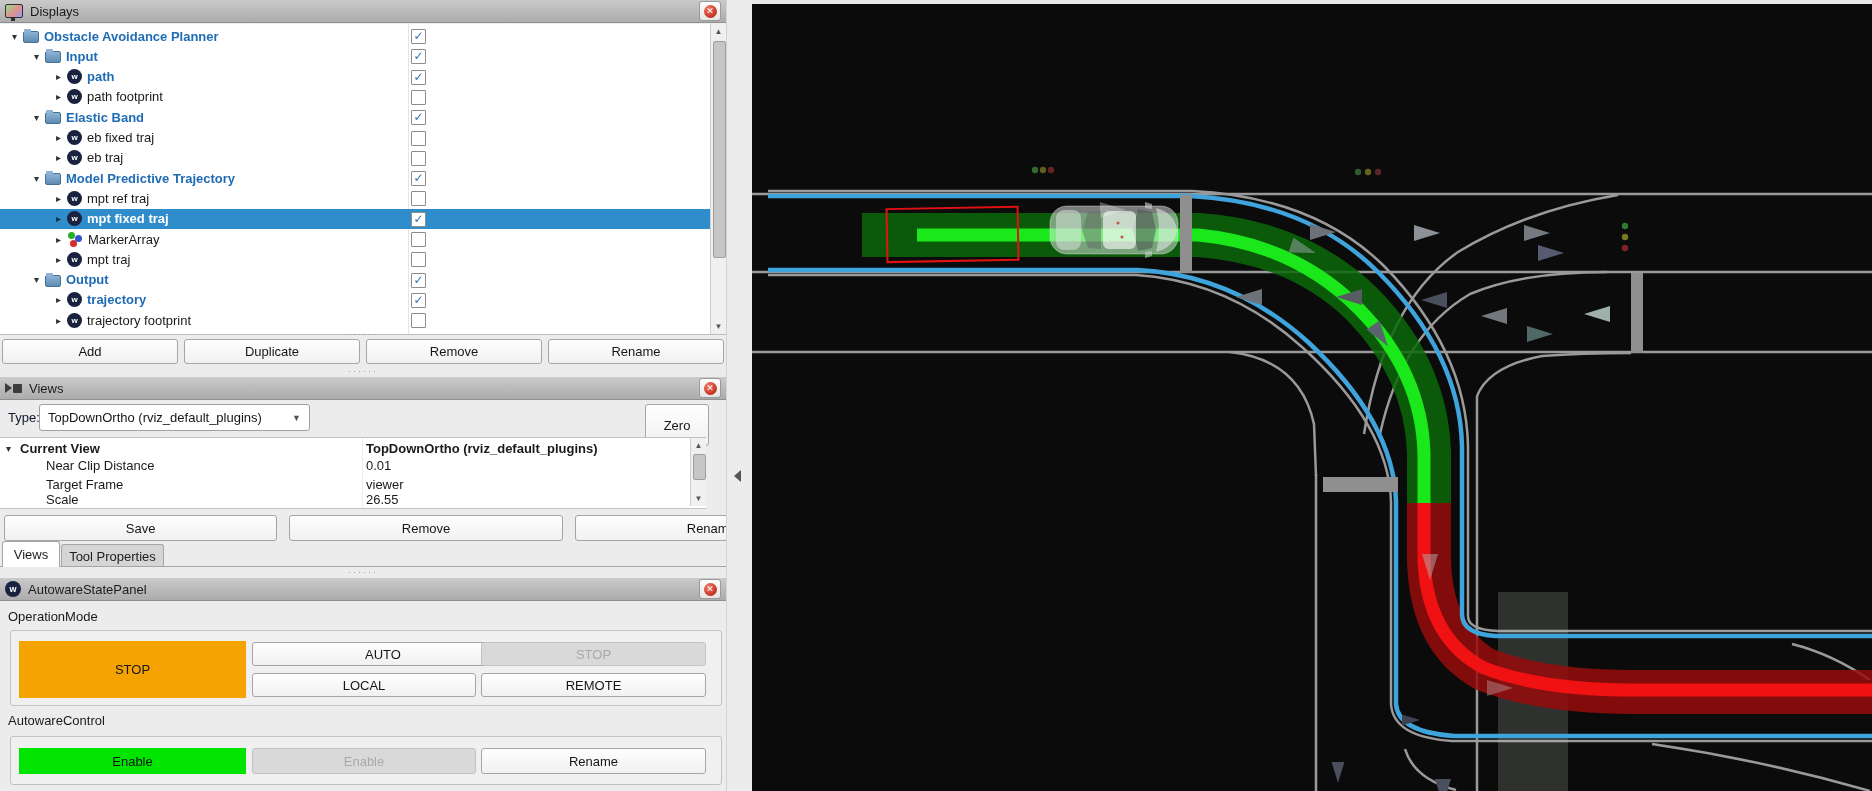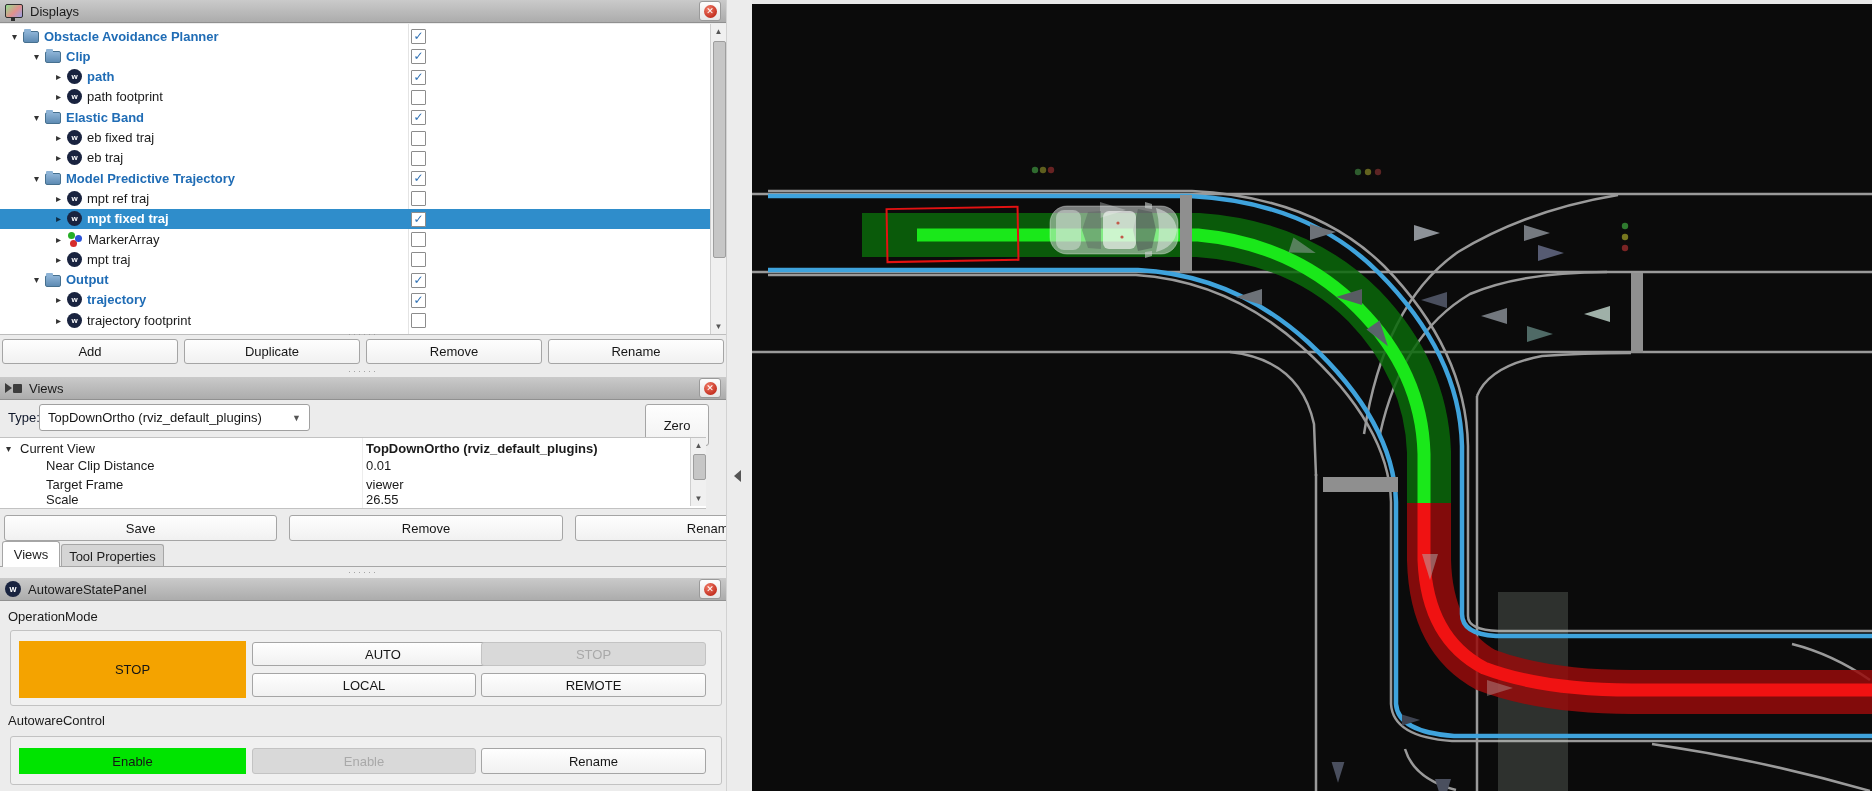--- a/index.html
+++ b/index.html
@@ -60,21 +60,21 @@
   #type-combo{position:absolute;left:39px;top:404px;width:271px;height:27px;box-sizing:border-box;background:#fff;
     border:1px solid #a0a0a0;border-radius:3px;font-size:13px;color:#151515;display:flex;align-items:center;padding:0 8px;cursor:pointer;}
   #type-combo .carr{margin-left:auto;font-size:9px;color:#555;}
   #zero-btn{position:absolute;left:645px;top:404px;width:64px;height:42px;}
   #vtable{position:absolute;left:0;top:437px;width:706px;height:70px;background:#fff;border-top:1px solid #c2c2c2;
     border-bottom:1px solid #c2c2c2;overflow:hidden;}
   #vtable .colline{position:absolute;left:362px;top:0;bottom:0;border-left:1px solid #ededed;}
   .vrow{position:absolute;left:0;width:690px;height:17px;font-size:13px;color:#1a1a1a;display:flex;align-items:center;}
   .vrow .nm{position:absolute;left:46px;white-space:nowrap;}
   .vrow .tw{position:absolute;left:6px;font-size:10px;color:#333;}
-  .vrow.head .nm{left:20px;font-weight:normal;}
+  .vrow.head .nm{left:20px;font-weight:bold;}
   .vrow .vl{position:absolute;left:366px;white-space:nowrap;}
   .vrow.head .vl{font-weight:bold;}
   
   .tab{position:absolute;box-sizing:border-box;font-size:13px;color:#1c1c1c;display:flex;align-items:center;justify-content:center;cursor:pointer;}
   #tab-views{left:2px;top:541px;width:58px;height:26px;background:#fff;border:1px solid #a6a6a6;border-bottom:none;border-radius:3px 3px 0 0;z-index:2;}
   #tab-tools{left:61px;top:544px;width:103px;height:23px;background:#d5d5d5;border:1px solid #a6a6a6;border-bottom:none;border-radius:3px 3px 0 0;}
   #tabline{position:absolute;left:0;top:566px;width:726px;border-top:1px solid #a6a6a6;}
   
   .gplabel{position:absolute;left:8px;font-size:13px;color:#1a1a1a;}
   .groupbox{position:absolute;left:10px;width:712px;box-sizing:border-box;border:1px solid #c2c2c2;border-radius:3px;background:#f0f0f0;}
@@ -104,21 +104,21 @@
       <div id="tree-rows">
           <div class="tree-row blue" style="top: 2px; padding-left: 8px;">
             <span class="twisty">▾</span>
             <span class="ticon ticon-folder"></span>
             <span class="lbl">Obstacle Avoidance Planner</span>
             <span class="cb">✓</span>
           </div>
           <div class="tree-row blue" style="top: 22.3px; padding-left: 30px;">
             <span class="twisty">▾</span>
             <span class="ticon ticon-folder"></span>
-            <span class="lbl">Clip</span>
+            <span class="lbl">Input</span>
             <span class="cb">✓</span>
           </div>
           <div class="tree-row blue" style="top: 42.6px; padding-left: 52px;">
             <span class="twisty">▸</span>
             <span class="ticon ticon-aw">w</span>
             <span class="lbl">path</span>
             <span class="cb">✓</span>
           </div>
           <div class="tree-row" style="top: 62.9px; padding-left: 52px;">
             <span class="twisty">▸</span>

